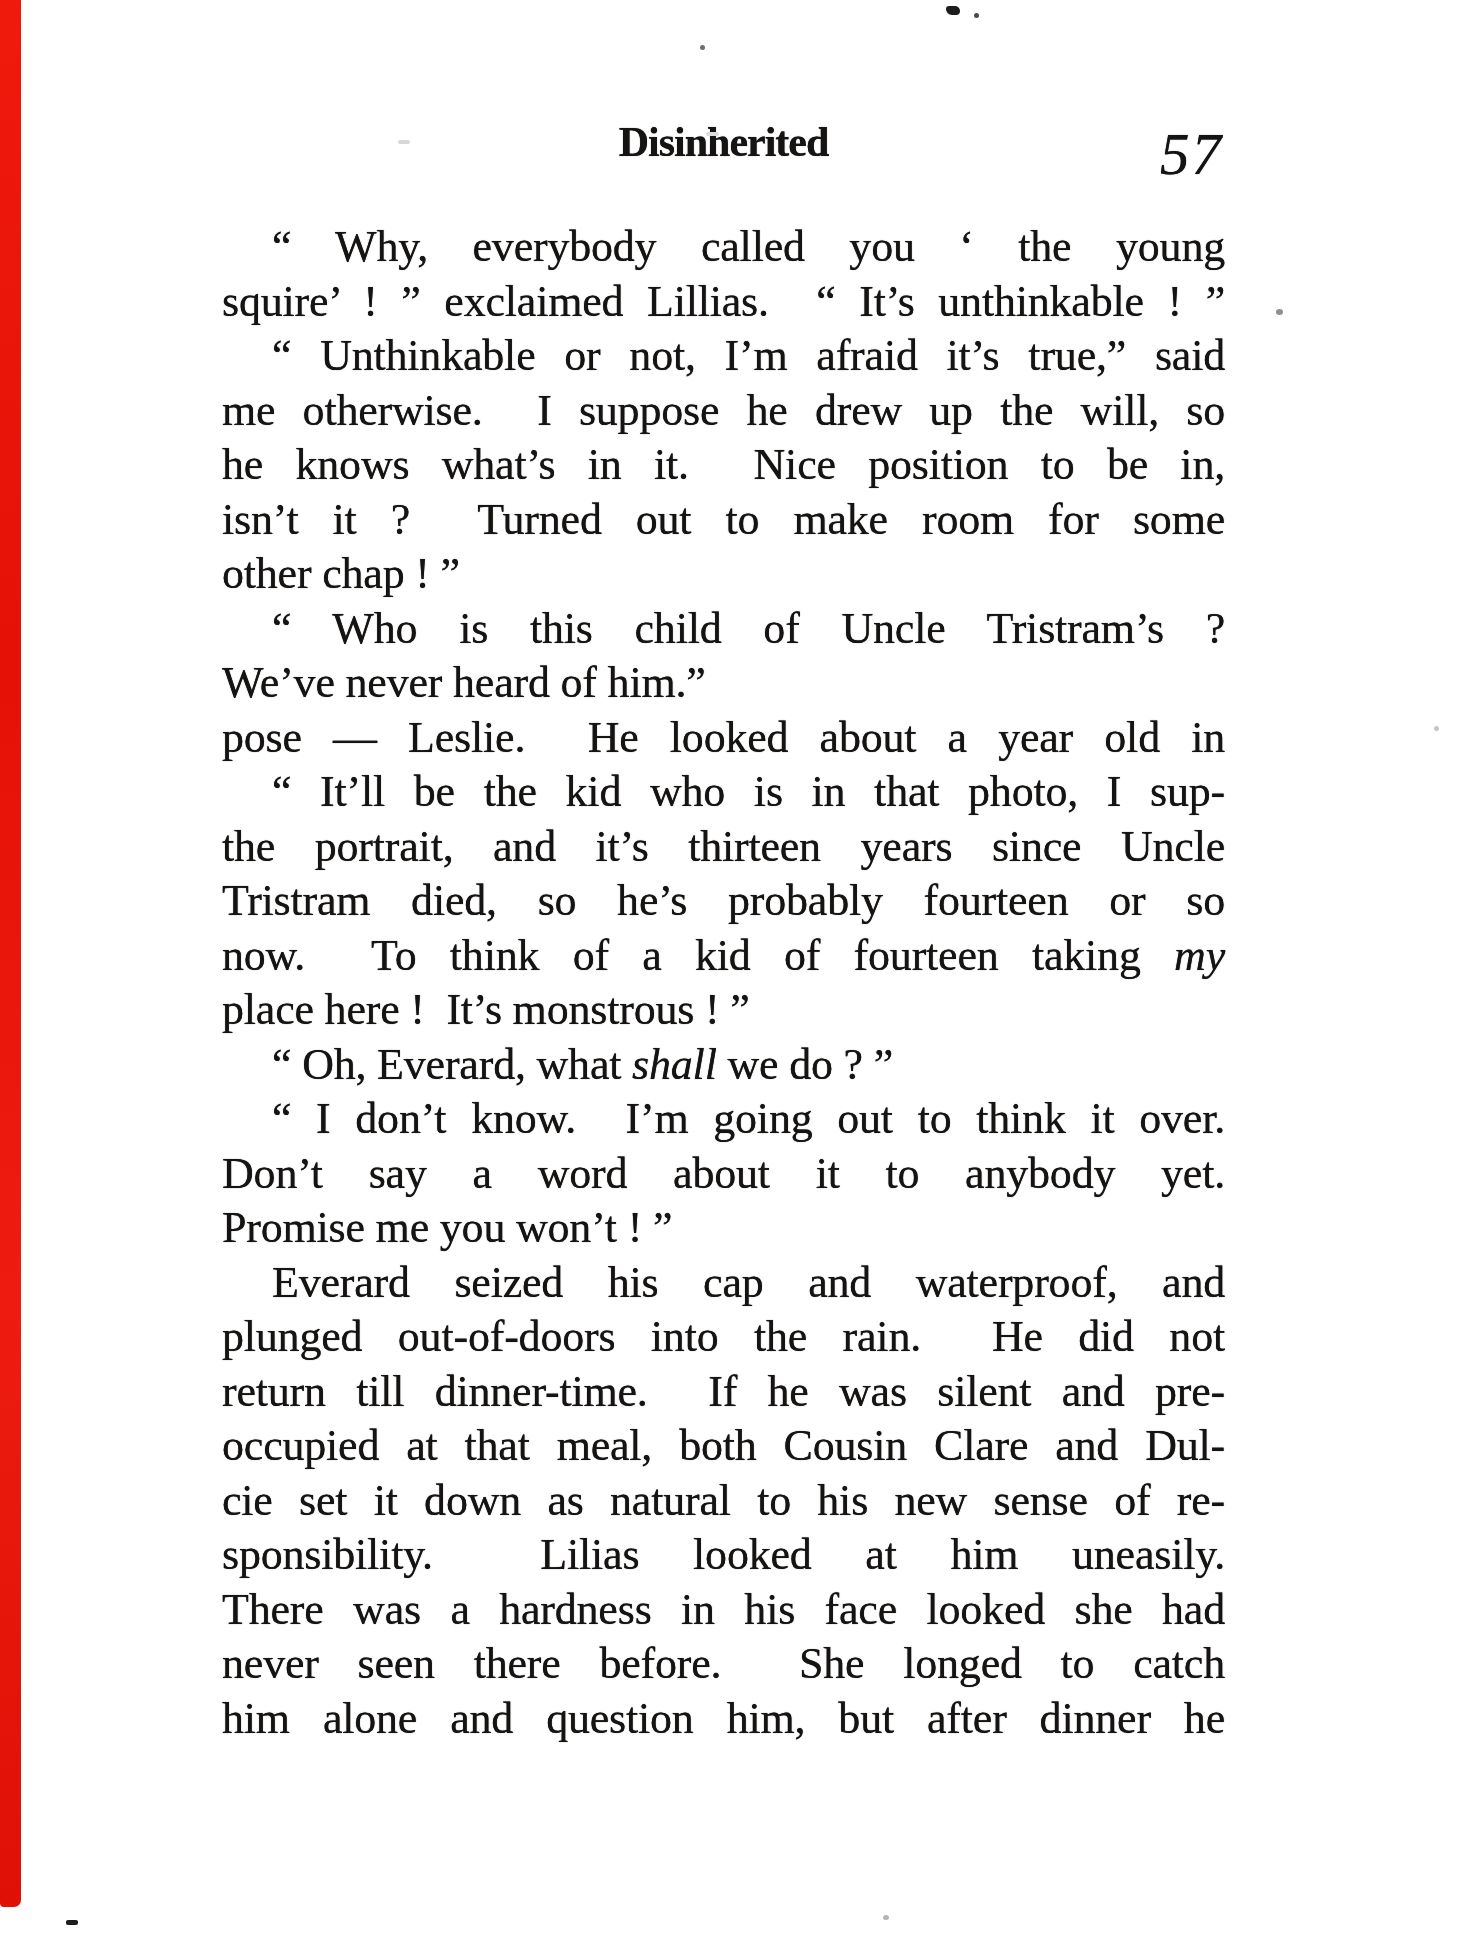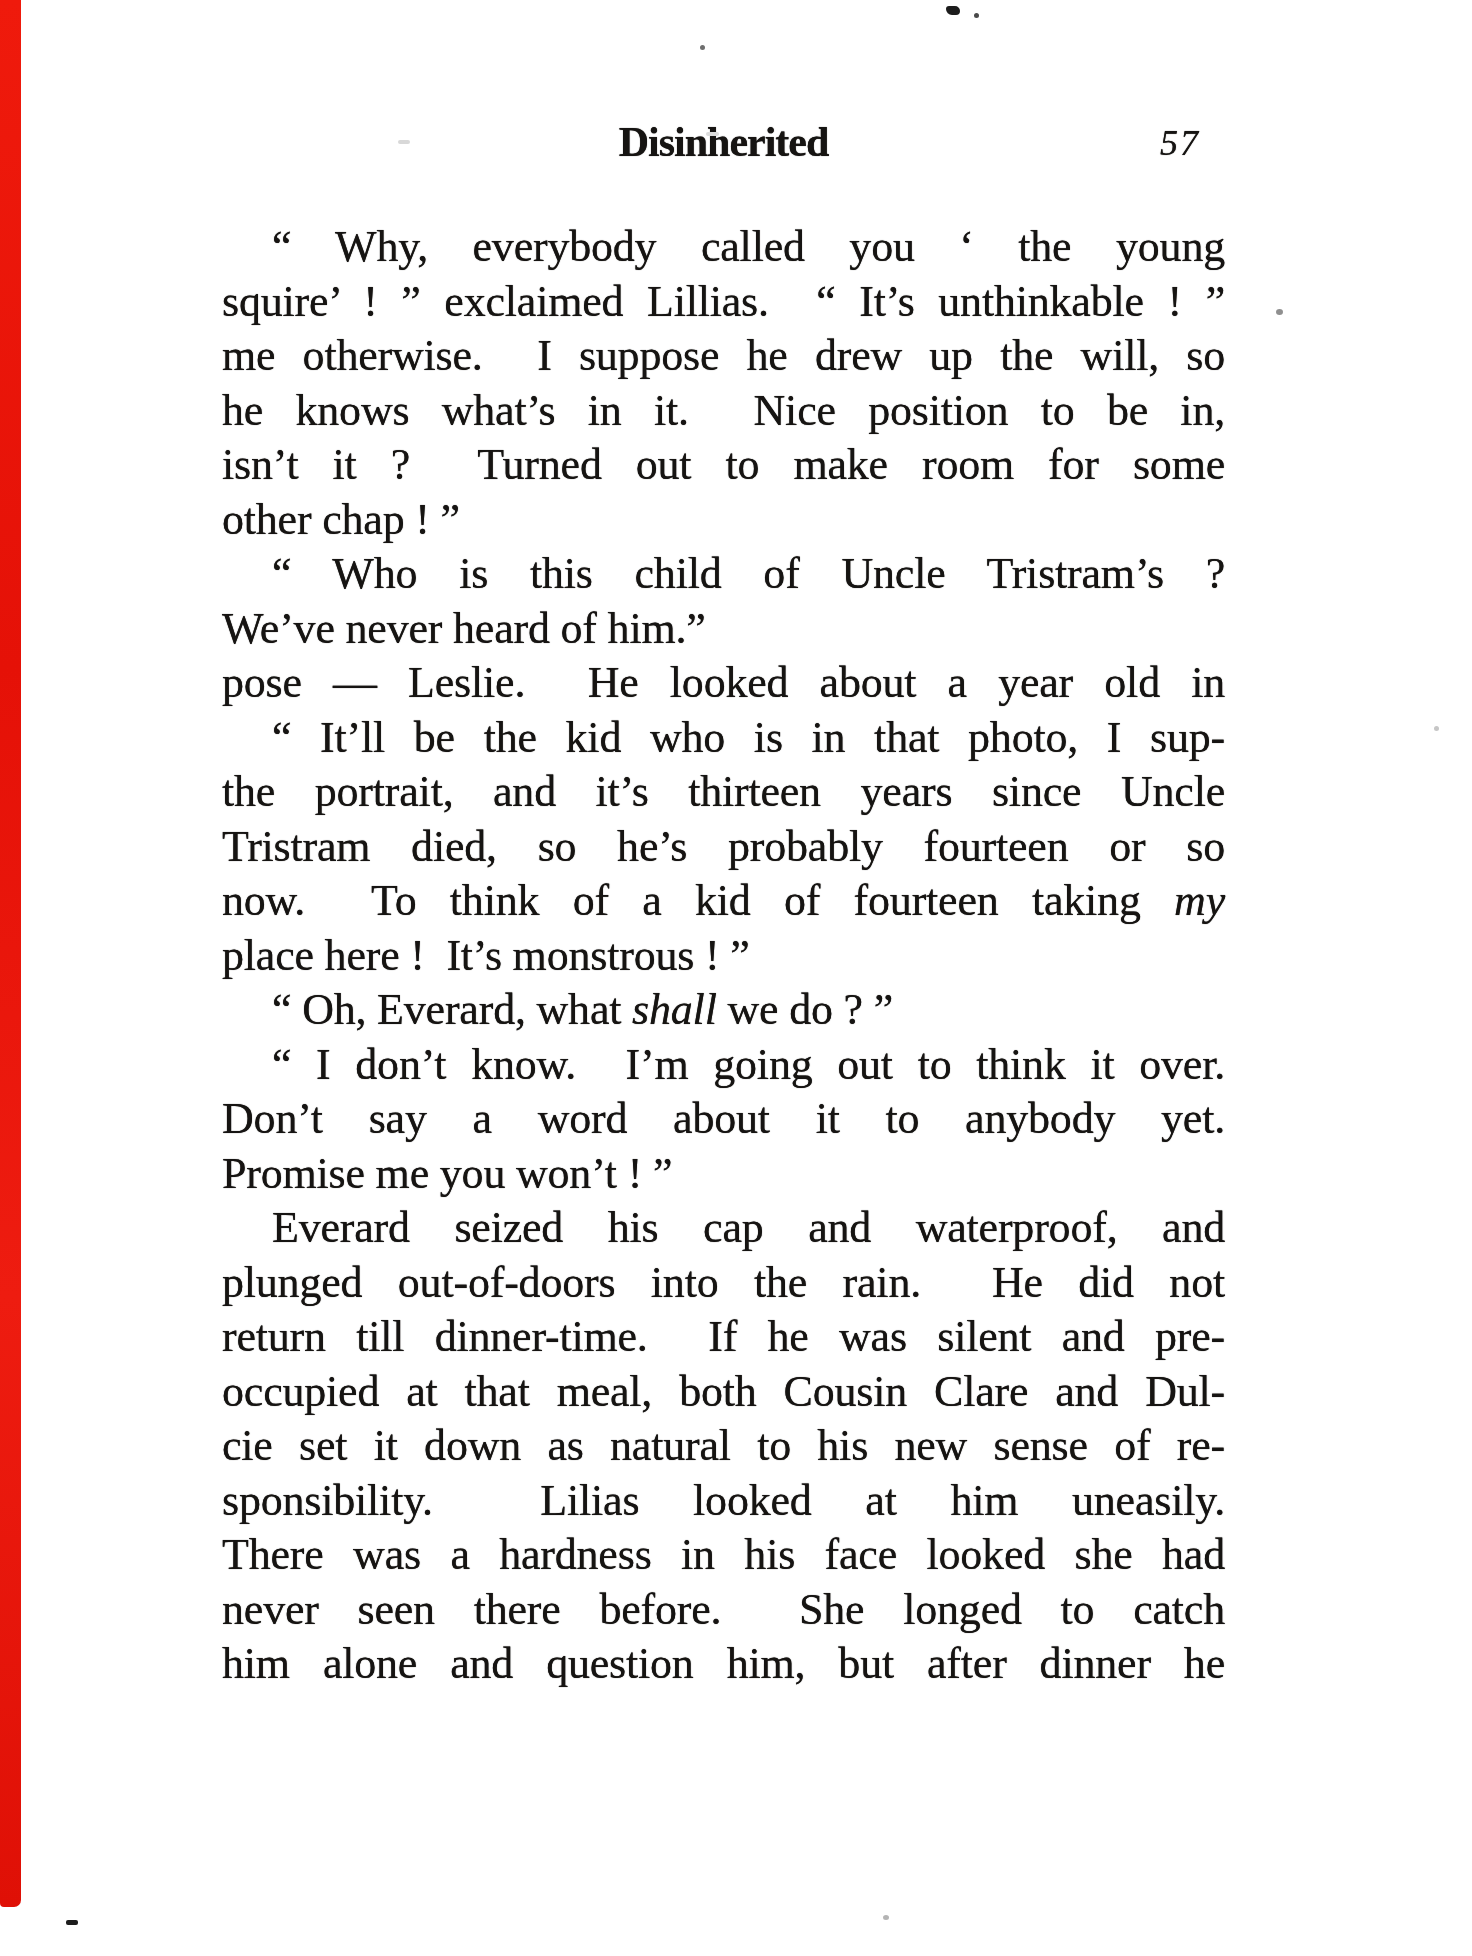--- a/index.html
+++ b/index.html
@@ -18,21 +18,21 @@
     background:linear-gradient(180deg,#ef1a0c 0%,#e51107 35%,#ee1c10 68%,#df1006 100%);
     border-radius:0 0 7px 4px;
   }
   .ink{ text-shadow:0 0 0.8px currentColor; }
   .title{
     position:absolute;left:222px;top:93px;width:1003px;
     text-align:center;font-size:42px;line-height:1;letter-spacing:-1px;
   }
   .pagenum{
     position:absolute;left:1160px;top:125px;
-    font-size:36px;font-style:italic;line-height:1;letter-spacing:2px;
+    font-size:59px;font-style:italic;line-height:1;letter-spacing:2px;
   }
   #text-block{
     position:absolute;left:222px;top:220px;width:1003px;
     font-size:44px;line-height:54.5px;letter-spacing:-0.2px;
   }
   .line{height:54.5px;text-align:left;}
   .line.j{text-align:justify;text-align-last:justify;}
   .line.ind{text-indent:50px;}
   .line em{font-style:italic;}
   .speck{position:absolute;border-radius:50%;}
@@ -50,20 +50,21 @@
 <body>
 
 <div class="spine"></div>
 
 <h1 class="title ink">Disinherited</h1>
 <div class="pagenum ink">57</div>
 
 <div id="text-block" class="ink">
     <div class="line j ind">“ Why, everybody called you ‘ the young</div>
     <div class="line j">squire’ ! ” exclaimed Lillias.&nbsp; “ It’s unthinkable ! ”</div>
+    <div class="line j ind">“ Unthinkable or not, I’m afraid it’s true,” said</div>
     <div class="line j">me otherwise.&nbsp; I suppose he drew up the will, so</div>
     <div class="line j">he knows what’s in it.&nbsp; Nice position to be in,</div>
     <div class="line j">isn’t it ?&nbsp; Turned out to make room for some</div>
     <div class="line">other chap ! ”</div>
     <div class="line j ind">“ Who is this child of Uncle Tristram’s ?</div>
     <div class="line">We’ve never heard of him.”</div>
     <div class="line j">pose — Leslie.&nbsp; He looked about a year old in</div>
     <div class="line j ind">“ It’ll be the kid who is in that photo, I sup-</div>
     <div class="line j">the portrait, and it’s thirteen years since Uncle</div>
     <div class="line j">Tristram died, so he’s probably fourteen or so</div>

